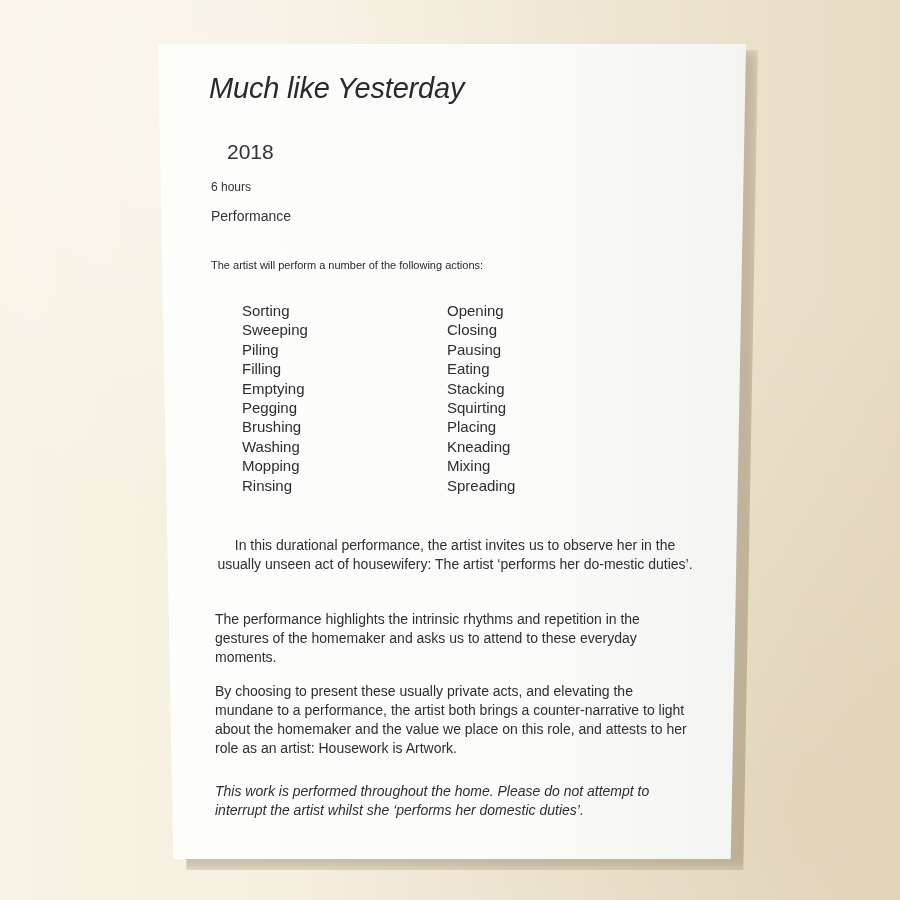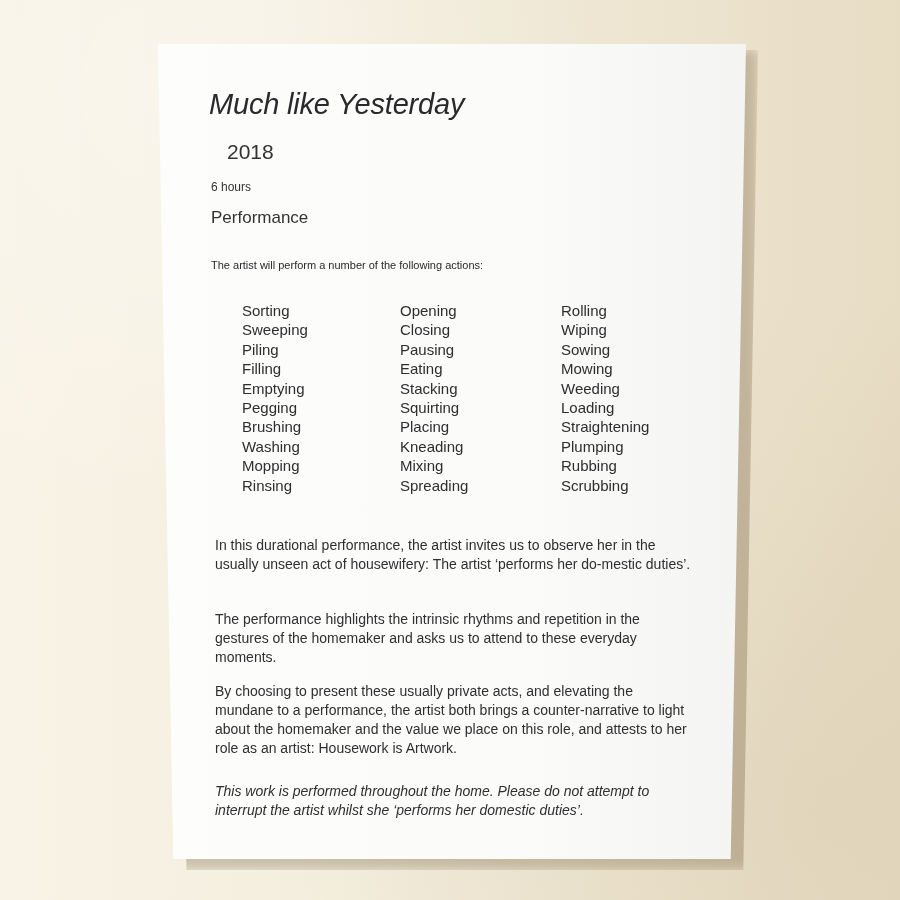--- a/index.html
+++ b/index.html
@@ -21,44 +21,44 @@
     filter: blur(6px);
   }
   .card {
     position: absolute; left: 158px; top: 44px; width: 588px; height: 815px;
     clip-path: polygon(0% 0%, 100% 0%, 97.4% 100%, 2.6% 100%);
     background: linear-gradient(90deg, #fdfdfc 0%, #fbfbfa 60%, #f4f4f3 100%);
     color: #2b2a2c;
   }
   .content { position: absolute; left: 51px; top: 0; width: 500px; }
   .title {
-    position: absolute; top: 44px; left: 0;
+    position: absolute; top: 28px; left: 0;
     font-style: italic; font-size: 29px; letter-spacing: -0.2px; color: #2a292b;
     white-space: nowrap;
   }
   .year { position: absolute; top: 96px; left: 18px; font-size: 21px; color: #333; }
   .duration { position: absolute; top: 136px; left: 2px; font-size: 12px; color: #333; }
-  .medium { position: absolute; top: 164px; left: 2px; font-size: 17px; color: #333; }
+  .medium { position: absolute; top: 164px; left: 2px; font-size: 14px; color: #333; }
   .actions-heading {
     position: absolute; top: 215px; left: 2px;
     font-weight: normal; font-size: 11px; color: #2a292c; white-space: nowrap;
   }
   .actions {
     position: absolute; top: 257px; left: 33px; width: 460px;
     display: flex;
   }
   .col { display: flex; flex-direction: column; }
   .col span { font-size: 15px; line-height: 19.4px; color: #2e2d2f; white-space: nowrap; }
   .col1 { width: 158px; }
-  .col2 { width: 161px; }
+  .col2 { width: 161px; margin-left: 47px; }
   .para {
     position: absolute; left: 6px; width: 480px;
     font-size: 14px; line-height: 19px; color: #2f2e30;
   }
-  .p1 { top: 478px; }
+  .p1 { top: 478px; text-align: center; }
   .p2 { top: 552px; }
   .p3 { top: 624px; }
   .p4 { top: 718px; font-style: italic; margin-top: 20px; }
 </style>
 </head>
 <body>
 
 <div class="wall-noise"></div>
 <div class="shadow"></div>
 
@@ -89,32 +89,20 @@
         <span>Closing</span>
         <span>Pausing</span>
         <span>Eating</span>
         <span>Stacking</span>
         <span>Squirting</span>
         <span>Placing</span>
         <span>Kneading</span>
         <span>Mixing</span>
         <span>Spreading</span>
       </div>
-      <div class="col col3">
-        <span>Rolling</span>
-        <span>Wiping</span>
-        <span>Sowing</span>
-        <span>Mowing</span>
-        <span>Weeding</span>
-        <span>Loading</span>
-        <span>Straightening</span>
-        <span>Plumping</span>
-        <span>Rubbing</span>
-        <span>Scrubbing</span>
-      </div>
     </div>
 
     <p class="para p1">In this durational performance, the artist invites us to observe her in the usually unseen act of housewifery: The artist ‘performs her do-mestic duties’.</p>
     <p class="para p2">The performance highlights the intrinsic rhythms and repetition in the gestures of the homemaker and asks us to attend to these everyday moments.</p>
     <p class="para p3">By choosing to present these usually private acts, and elevating the mundane to a performance, the artist both brings a counter-narrative to light about the homemaker and the value we place on this role, and attests to her role as an artist: Housework is Artwork.</p>
     <p class="para p4">This work is performed throughout the home. Please do not attempt to interrupt the artist whilst she ‘performs her domestic duties’.</p>
   </div>
 </div>
 
 </body></html>

